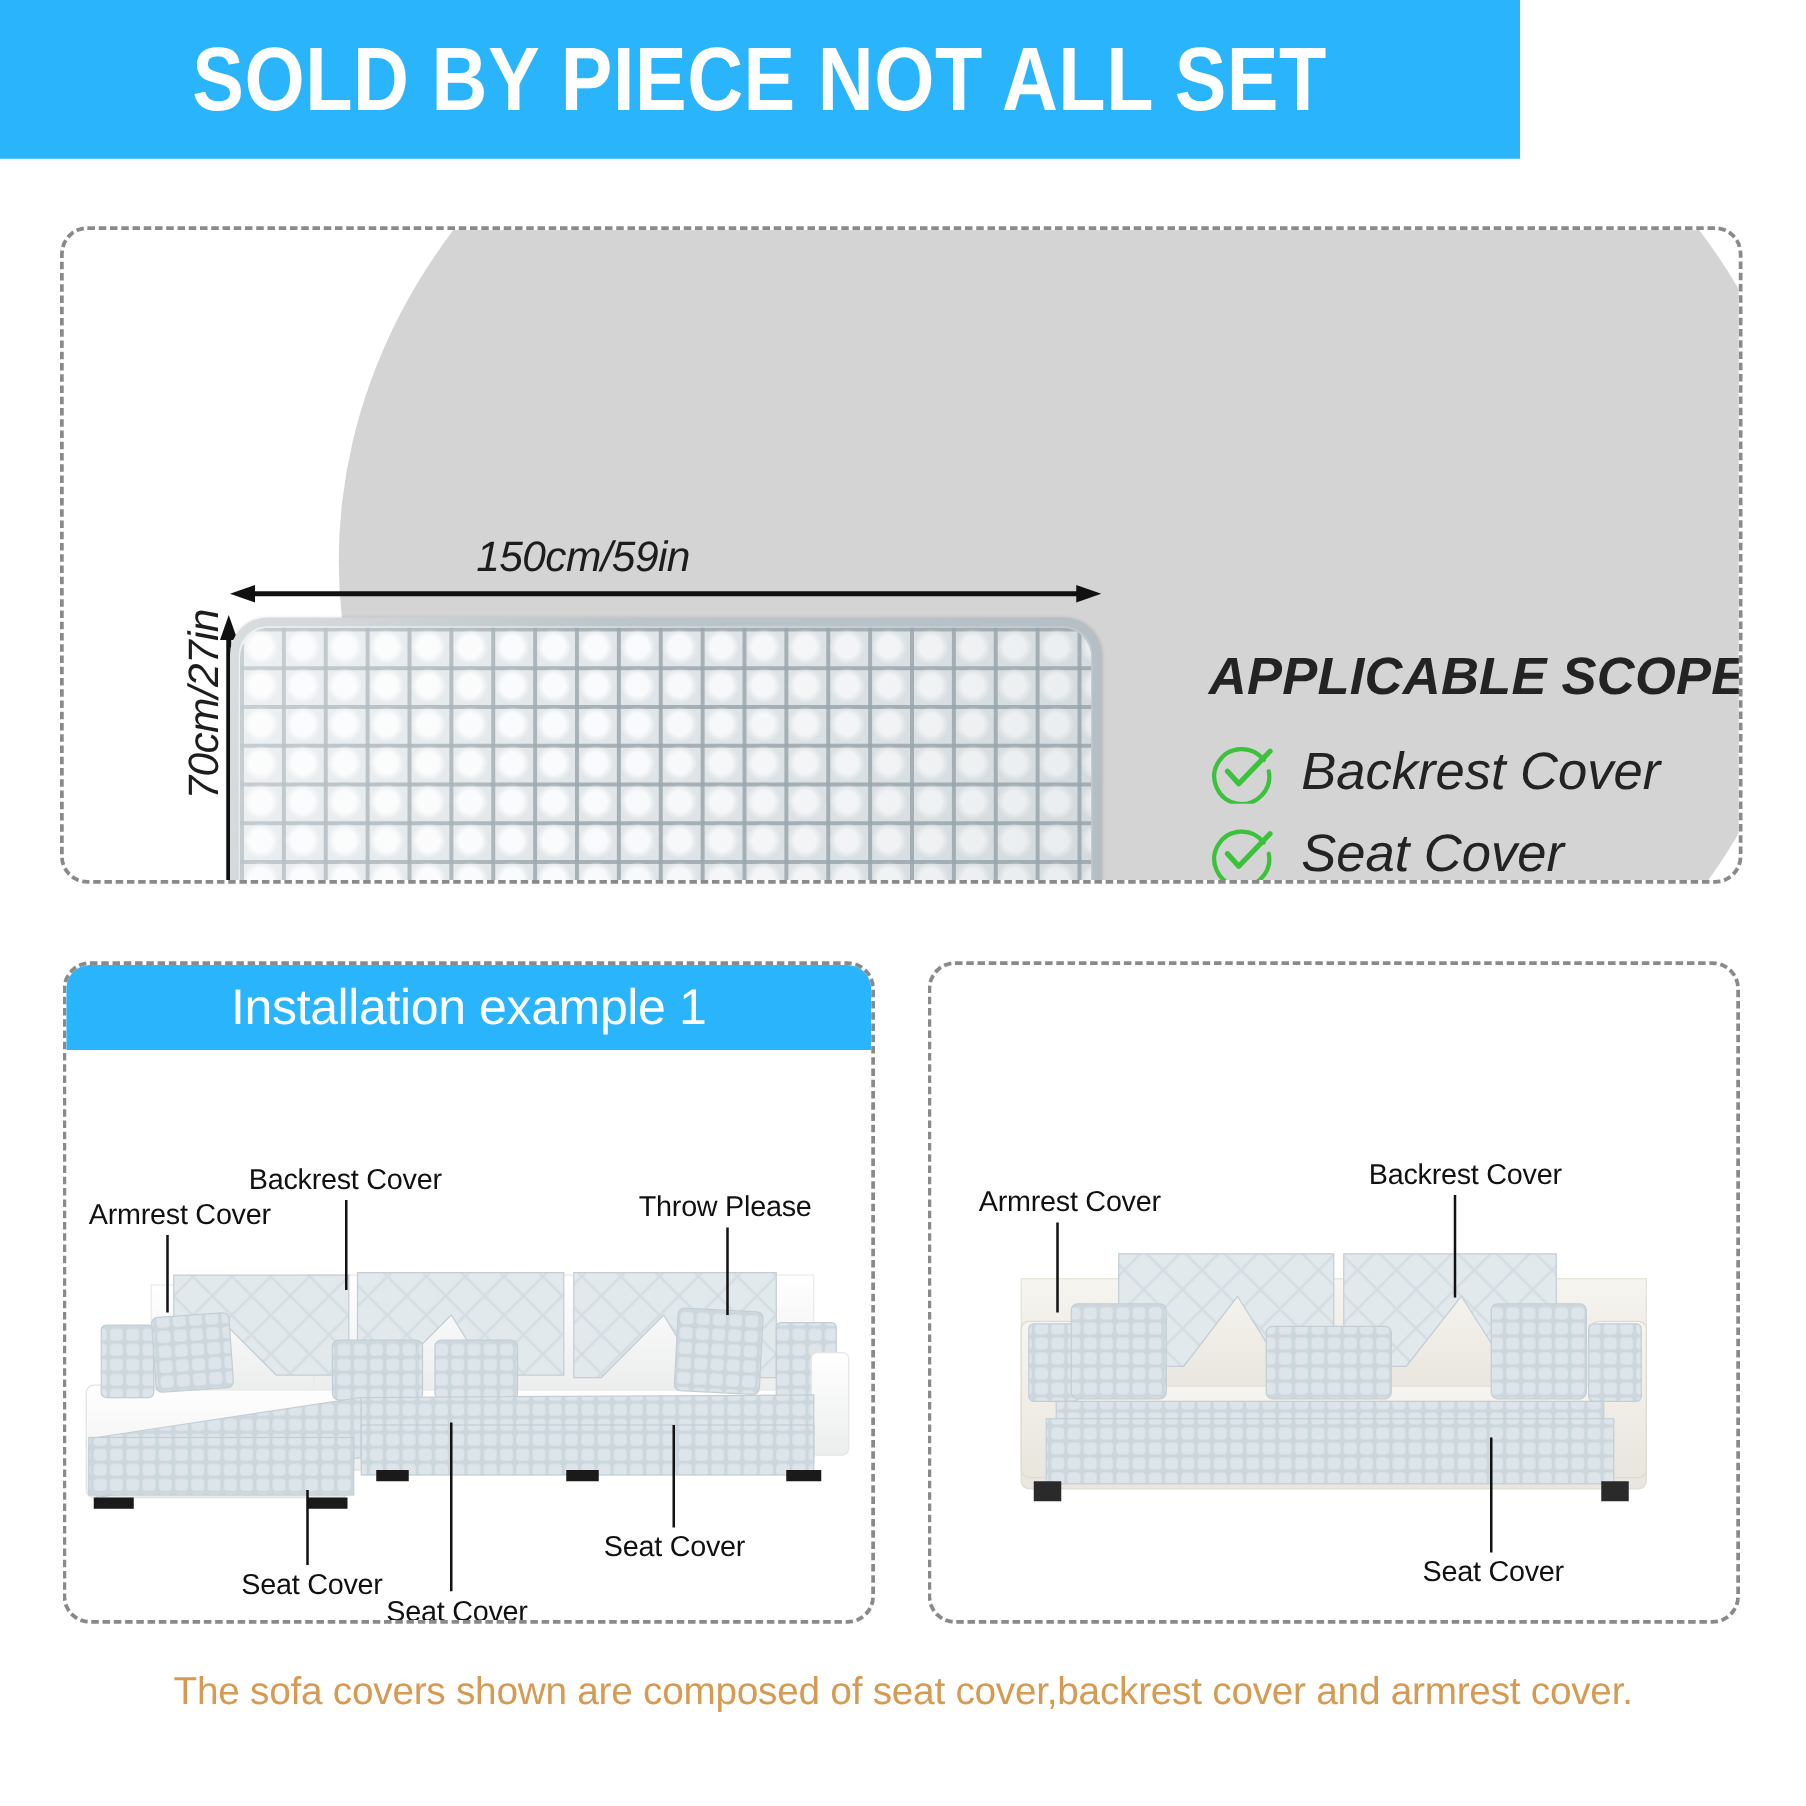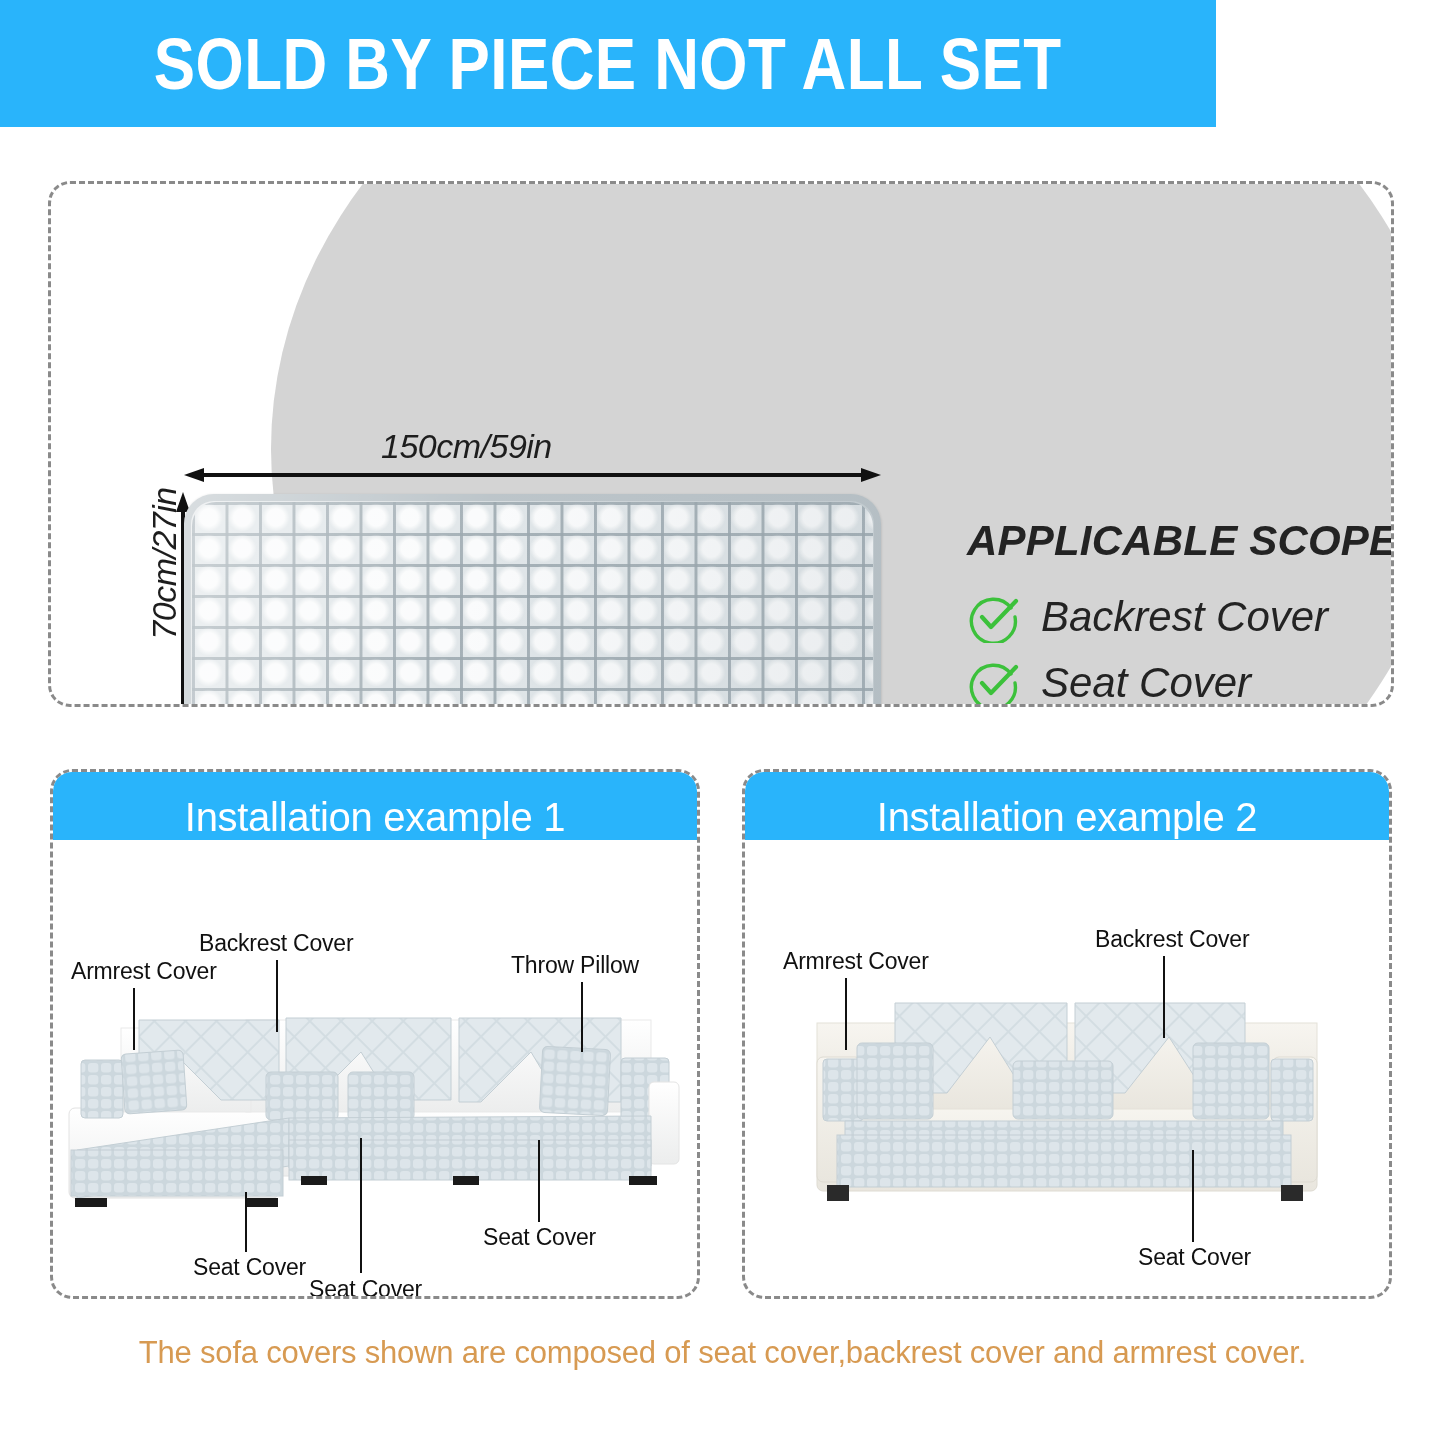--- a/index.html
+++ b/index.html
@@ -122,21 +122,21 @@
     border:3px dashed #8a8a8a;
     border-radius:22px;
     background:#ffffff;
     overflow:hidden;
   }
   #card1{ left:50px; }
   #card2{ left:742px; }
   .card-head{
     position:absolute; left:0; top:0; width:100%; height:68px;
     background:#29b4fb;
-    display:flex; align-items:flex-end; justify-content:center;
+    display:flex; align-items:center; justify-content:center;
     border-radius:18px 18px 0 0;
   }
   .card-head-text{
     color:#ffffff; font-size:40px; letter-spacing:-0.3px; white-space:nowrap;
   }
   .card-body{ position:absolute; left:0; top:68px; width:100%; height:462px; }
 
   
   .callout{ position:absolute; }
   .callout-text{
@@ -266,21 +266,21 @@
       <span class="callout-text" style="left:18px; top:118px;">Armrest Cover</span>
       <span class="leader" style="left:80px; top:148px; height:62px;"></span>
     </div>
 
     <div class="callout">
       <span class="callout-text" style="left:146px; top:90px;">Backrest Cover</span>
       <span class="leader" style="left:223px; top:120px; height:72px;"></span>
     </div>
 
     <div class="callout">
-      <span class="callout-text" style="left:458px; top:112px;">Throw Pillow</span>
+      <span class="callout-text" style="left:458px; top:112px;">Throw Please</span>
       <span class="leader" style="left:528px; top:142px; height:70px;"></span>
     </div>
 
     <div class="callout">
       <span class="leader" style="left:192px; top:352px; height:60px;"></span>
       <span class="callout-text" style="left:140px; top:414px;">Seat Cover</span>
     </div>
 
     <div class="callout">
       <span class="leader" style="left:307px; top:298px; height:135px;"></span>
@@ -288,23 +288,20 @@
     </div>
 
     <div class="callout">
       <span class="leader" style="left:485px; top:300px; height:82px;"></span>
       <span class="callout-text" style="left:430px; top:384px;">Seat Cover</span>
     </div>
   </div>
 </div>
 
 <div class="example-card" id="card2">
-  <div class="card-head">
-    <div class="card-head-text">Installation example 2</div>
-  </div>
   <div class="card-body">
 
     <svg class="sofa-svg" style="left:30px; top:145px; width:590px; height:250px;" viewBox="0 0 590 250">
       <defs>
         <pattern id="sq2" width="13" height="12" patternUnits="userSpaceOnUse">
           <rect width="13" height="12" fill="#ccd7dd"></rect>
           <rect x="1" y="1" width="10.4" height="9.6" rx="3" fill="#dde5ea"></rect>
         </pattern>
         <pattern id="dia2" width="22" height="22" patternUnits="userSpaceOnUse" patternTransform="rotate(45)">
           <rect width="22" height="22" fill="#d3dde2"></rect>

